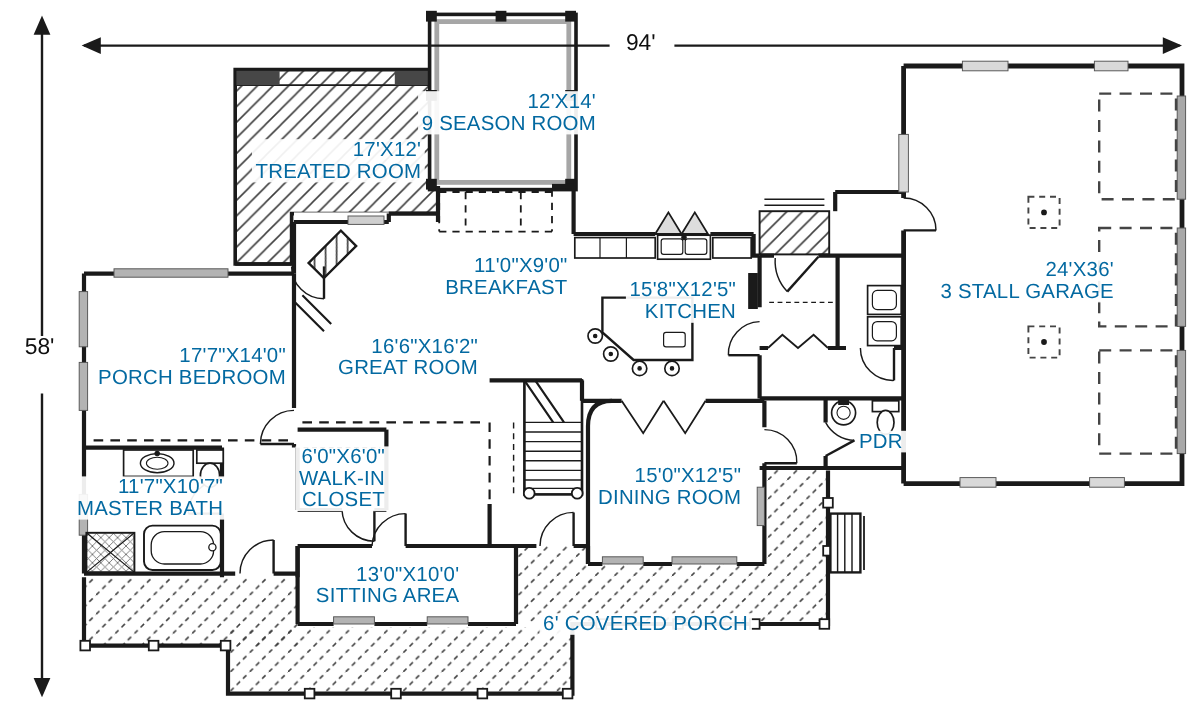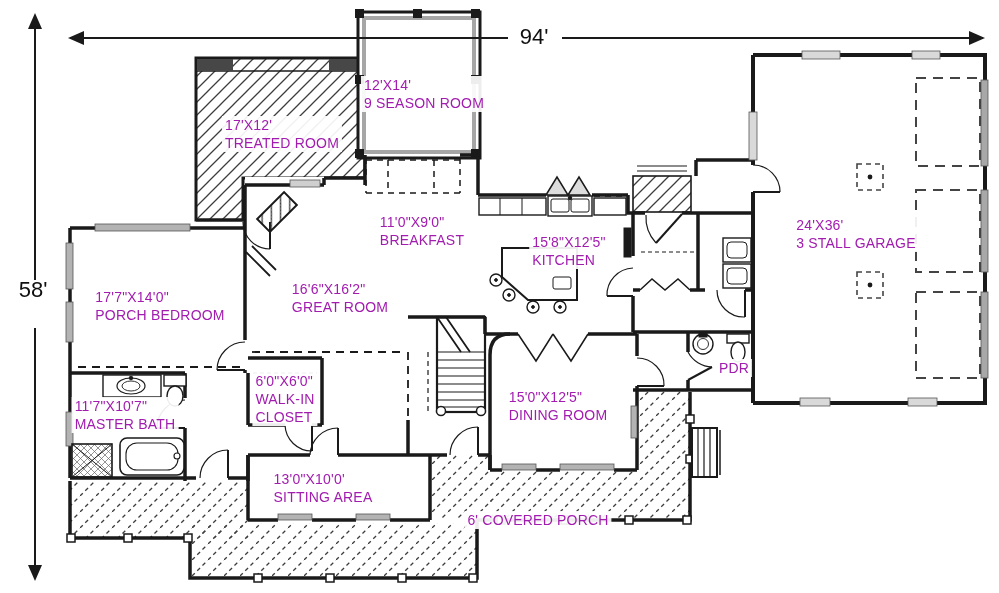--- a/index.html
+++ b/index.html
@@ -3,29 +3,29 @@
 <meta charset="utf-8">
 <style>
   html,body{margin:0;padding:0;background:#ffffff;}
   .plan{
     position:relative;width:999px;height:593px;background:#ffffff;
     font-family:"Liberation Sans", sans-serif;overflow:hidden;
   }
   .plan svg{position:absolute;left:0;top:0;}
   .lbl{
     position:absolute;transform:translateX(-50%);
-    text-align:left;white-space:nowrap;
-    font-size:14px;line-height:18px;letter-spacing:.2px;
-    color:#a21caf;background:rgba(255,255,255,.92);padding:0 3px;
+    text-align:right;white-space:nowrap;
+    font-size:17px;line-height:18px;letter-spacing:.2px;
+    color:#0369a1;background:rgba(255,255,255,.92);padding:0 3px;
     z-index:5;
   }
   .lbl span{display:block;}
   .dim{
     position:absolute;transform:translateX(-50%);
-    font-size:22px;line-height:20px;color:#0f0f0f;background:#fff;
+    font-size:19px;line-height:20px;color:#0f0f0f;background:#fff;
     padding:0 6px;z-index:5;white-space:nowrap;
   }
 </style>
 </head>
 <body>
 
 <div class="plan">
 
 <svg width="999" height="593" viewBox="0 0 999 593">
   <defs>

